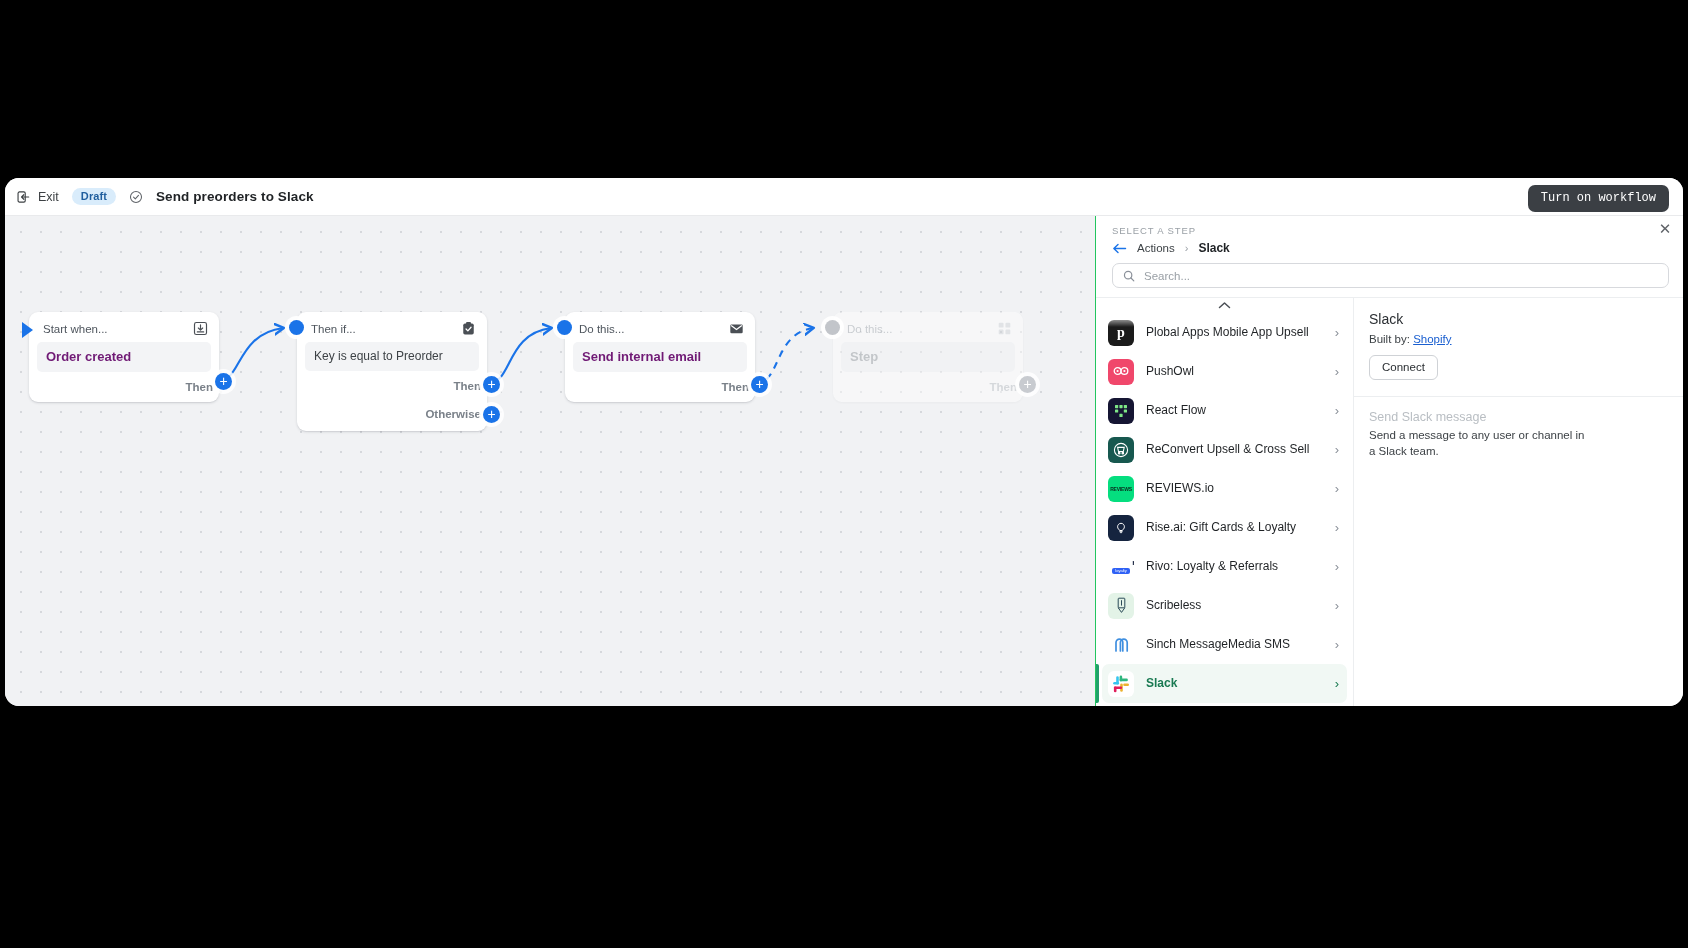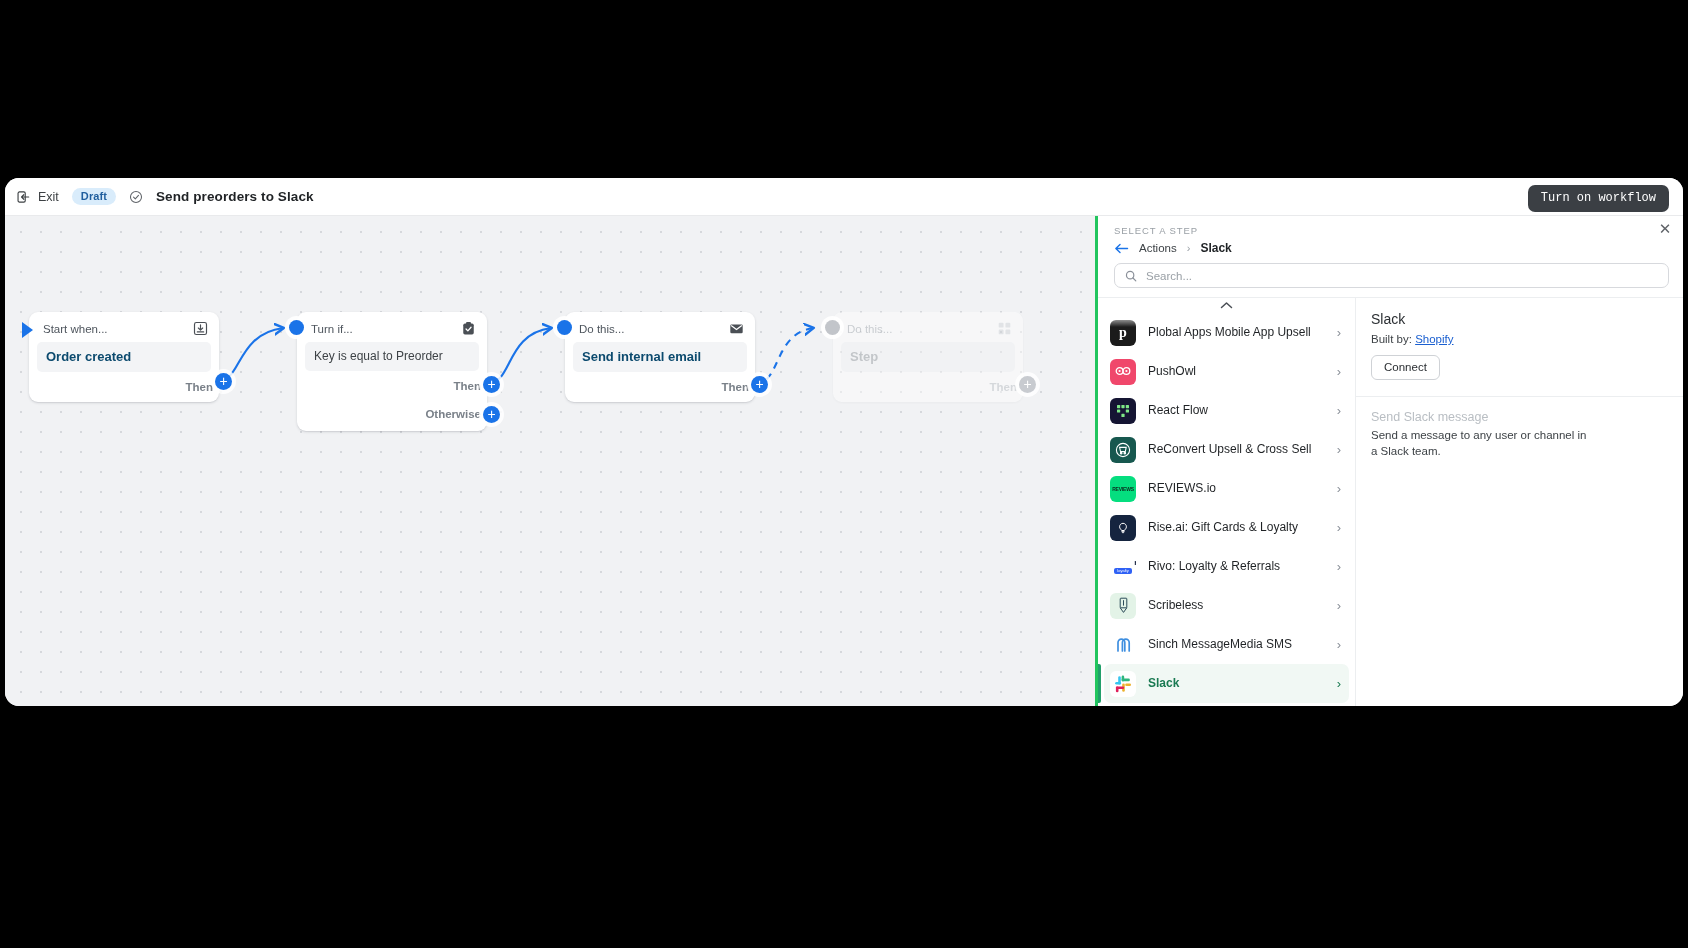--- a/index.html
+++ b/index.html
@@ -81,21 +81,21 @@
     padding: 9px 11px 6px 14px;
   }
   .node-head-label { font-size: 11.5px; color: #4e555d; }
   .node-icon { width: 15px; height: 15px; display: block; }
   .node-body {
     margin: 0 8px;
     background: #f3f4f6;
     border-radius: 5px;
     padding: 7px 9px 8px;
   }
-  .node-body.bold { font-weight: 700; font-size: 13px; color: #0c4a6e; }
+  .node-body.bold { font-weight: 700; font-size: 13px; color: #701a75; }
   .node-body.plain { font-weight: 400; font-size: 12px; color: #3d4246; }
   .node-foot {
     display: flex; align-items: center; justify-content: flex-end;
     gap: 6px;
     padding: 5px 6px 2px 0;
     height: 26px;
     text-align: center;
   }
   .foot-label { font-size: 11.5px; font-weight: 700; color: #7a8189; }
 
@@ -133,21 +133,21 @@
   .node.ghost .node-head-label { color: #9aa0a6; }
   .node.ghost .node-body.bold { color: #8b9197; }
   .node.ghost .foot-label { color: #b4b9be; }
 
   
   .step-panel {
     width: 588px; height: 490px;
     background: #fff;
     display: flex; flex-direction: column;
     position: relative;
-    border-left: 3px solid #22c55e;
+    border-left: 1px solid #22c55e;
   }
   .panel-head { padding: 9px 16px 0 16px; position: relative; }
   .panel-eyebrow {
     font-size: 9.5px; letter-spacing: .9px;
     color: #9aa0a6; text-transform: uppercase;
     margin-bottom: 5px;
   }
   .breadcrumb { display: flex; align-items: center; gap: 10px; }
   .back-arrow { width: 15px; height: 13px; display: block; cursor: pointer; }
   .crumb { font-size: 11.5px; color: #3d4246; cursor: pointer; }
@@ -296,21 +296,21 @@
         <svg width="16" height="18" viewBox="0 0 16 18">
           <path d="M2,1 L13,9 L2,17 Z" fill="#1a73e8"></path>
         </svg>
       </div>
       <div class="plus-btn" style="left:210px; top:157px;">
           <span>+</span>
         </div>
 
       <div class="node" style="left:292px; top:96px;">
         <div class="node-head">
-          <span class="node-head-label">Turn if...</span>
+          <span class="node-head-label">Then if...</span>
           <span>
             <svg class="node-icon" viewBox="0 0 16 16" fill="none" stroke="#4a4f55" stroke-width="1.25">
               <rect x="2.4" y="2.6" width="11.2" height="11.8" rx="1.8" fill="#4a4f55" stroke="none"></rect>
               <rect x="5.4" y="1.1" width="5.2" height="3" rx="1" fill="#4a4f55" stroke="none"></rect>
               <path d="M5.4 8.6l1.9 1.9 3.4-3.8" stroke="#fff" stroke-width="1.4" stroke-linecap="round" stroke-linejoin="round"></path>
             </svg>
           </span>
         </div>
         <div class="node-body plain">Key is equal to Preorder</div>
         <div class="node-foot">

